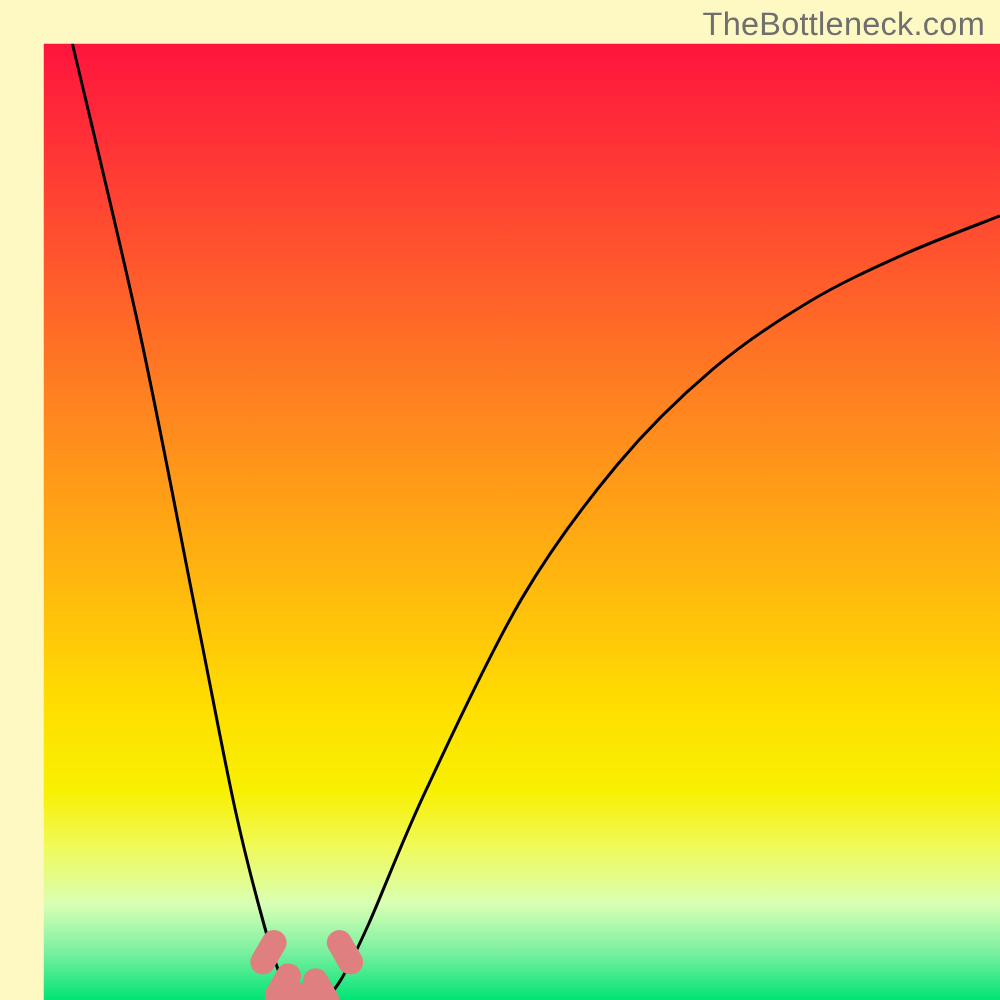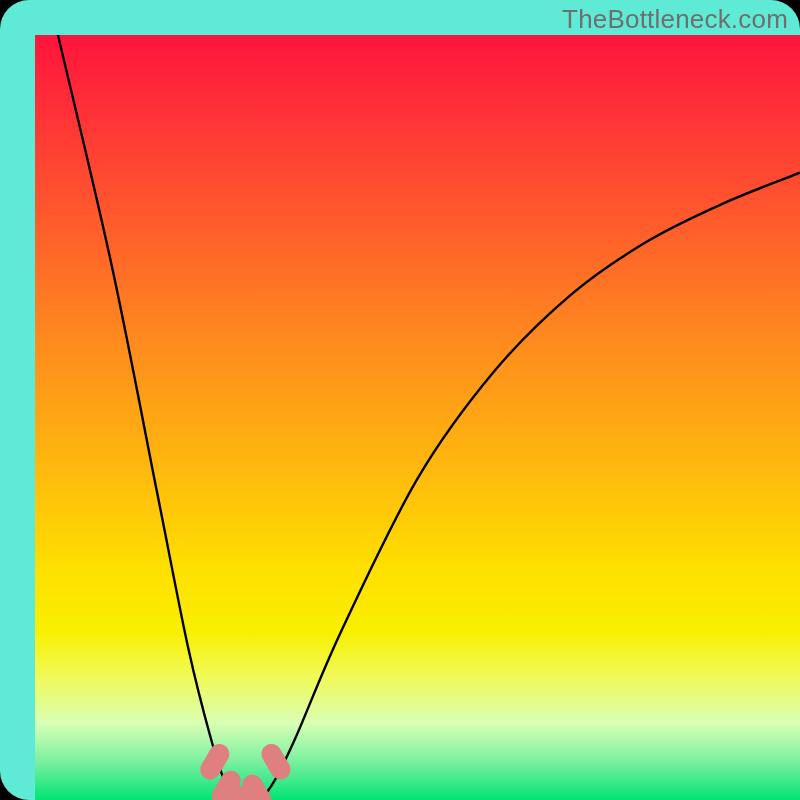--- a/index.html
+++ b/index.html
@@ -8,22 +8,21 @@
     width: 800px;
     height: 800px;
     background: #000;
     overflow: hidden;
     font-family: Arial, Helvetica, sans-serif;
   }
   .frame {
     position: relative;
     width: 800px;
     height: 800px;
-    background: #5eead4;
-    border-radius: 29px;
+    background: #fef9c3;
   }
   .watermark {
     position: absolute;
     top: 4px;
     right: 12px;
     color: #6f6f6f;
     font-size: 26px;
     font-weight: 400;
     letter-spacing: 0.2px;
     z-index: 5;

